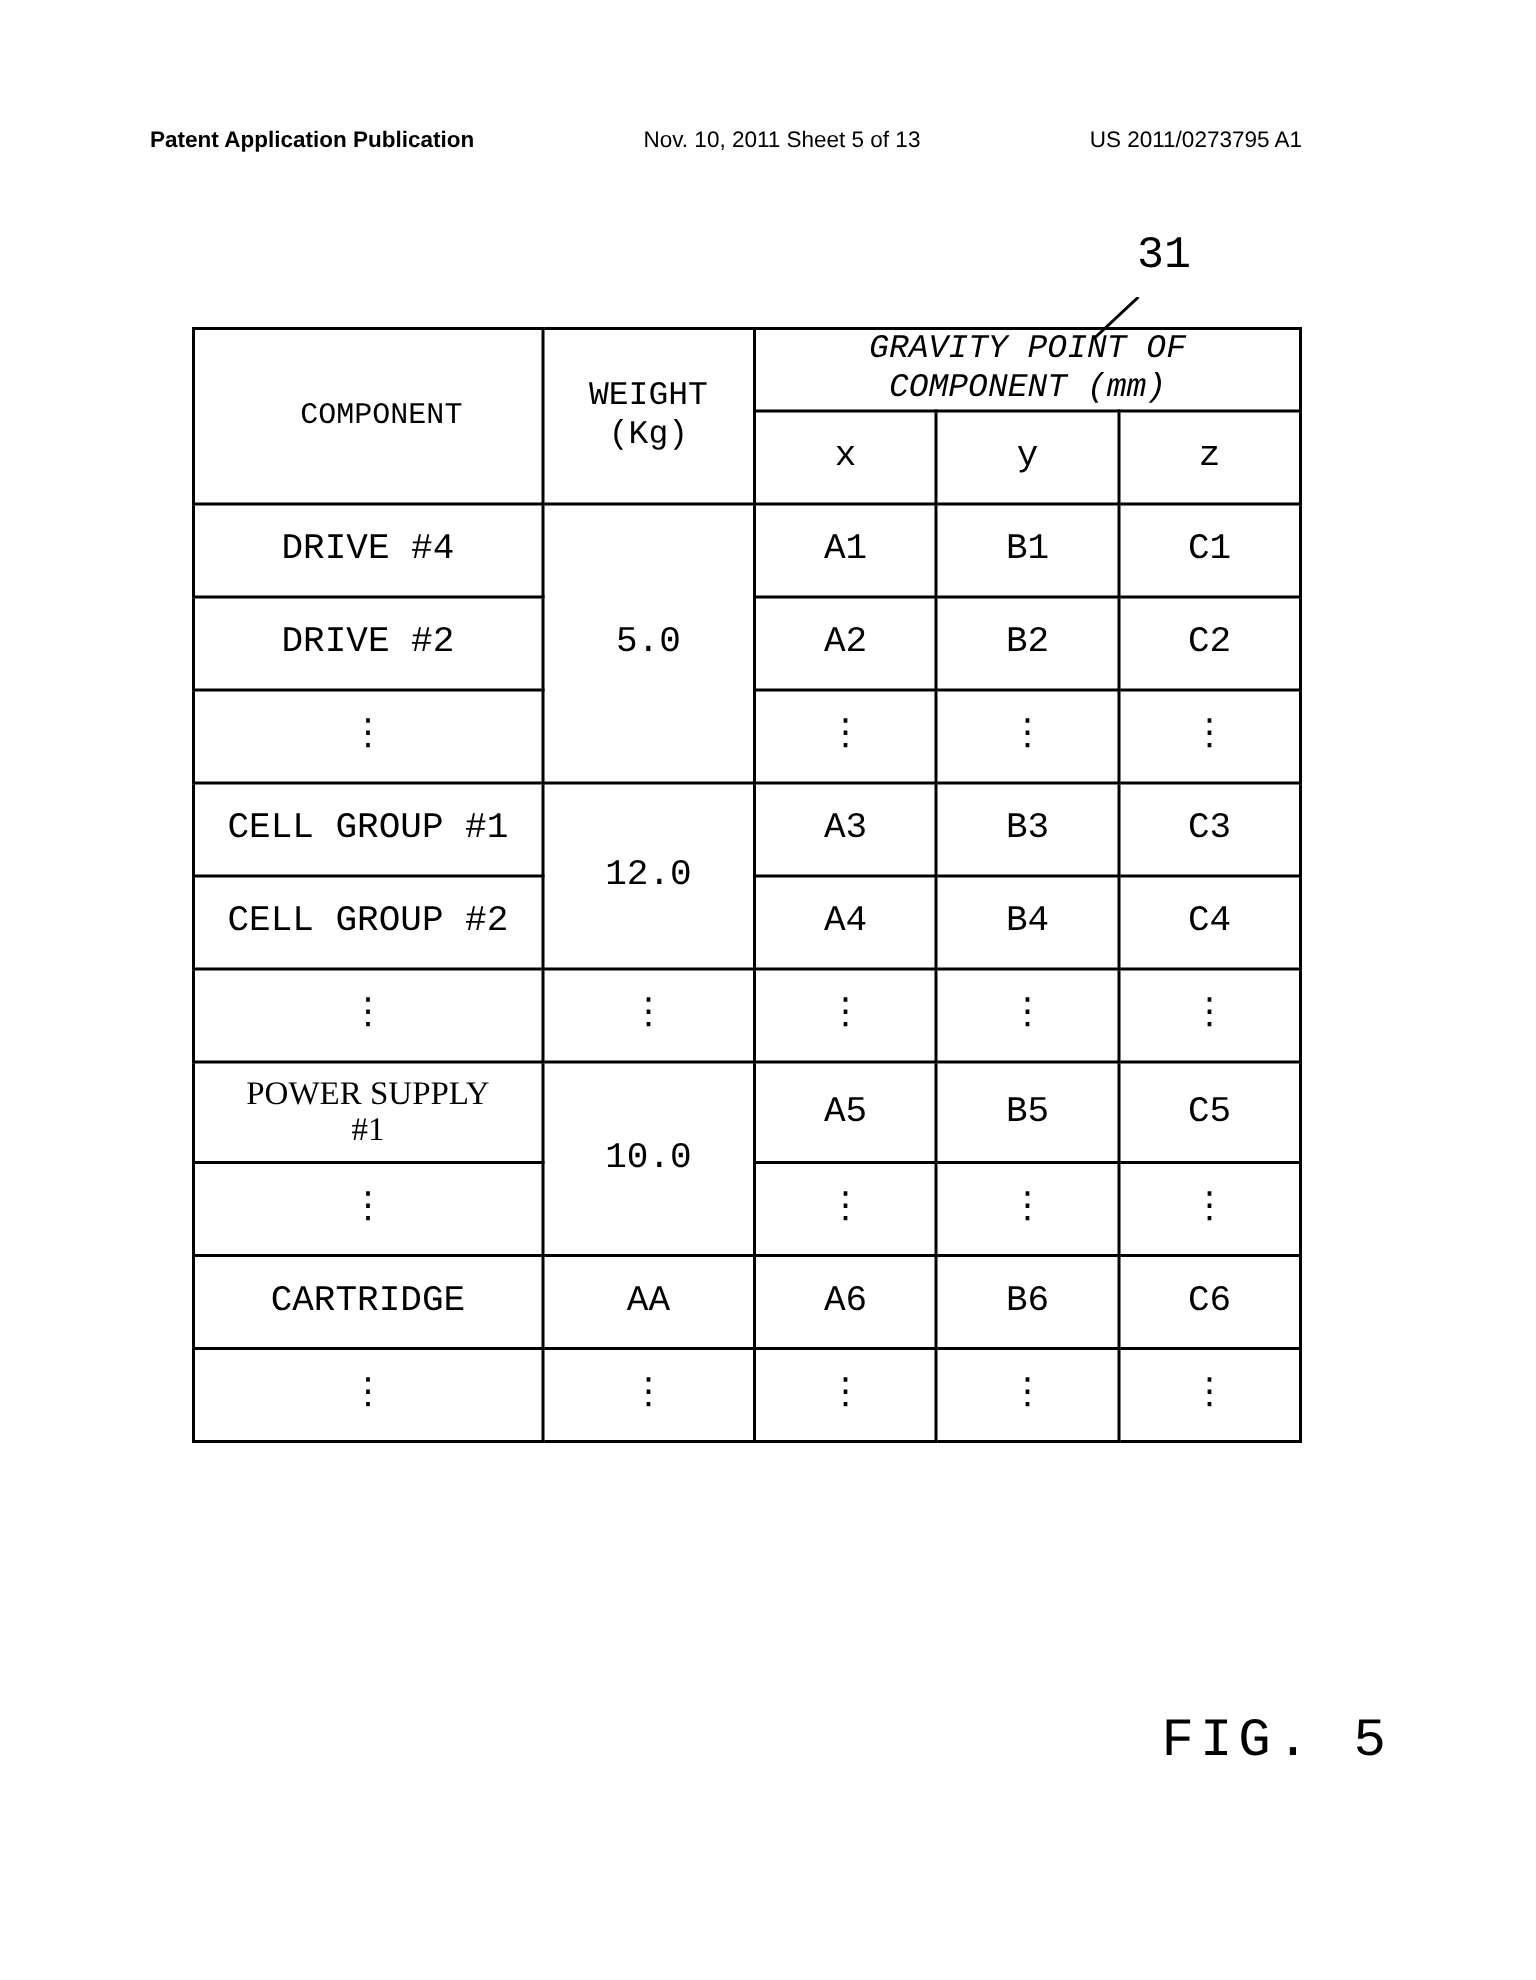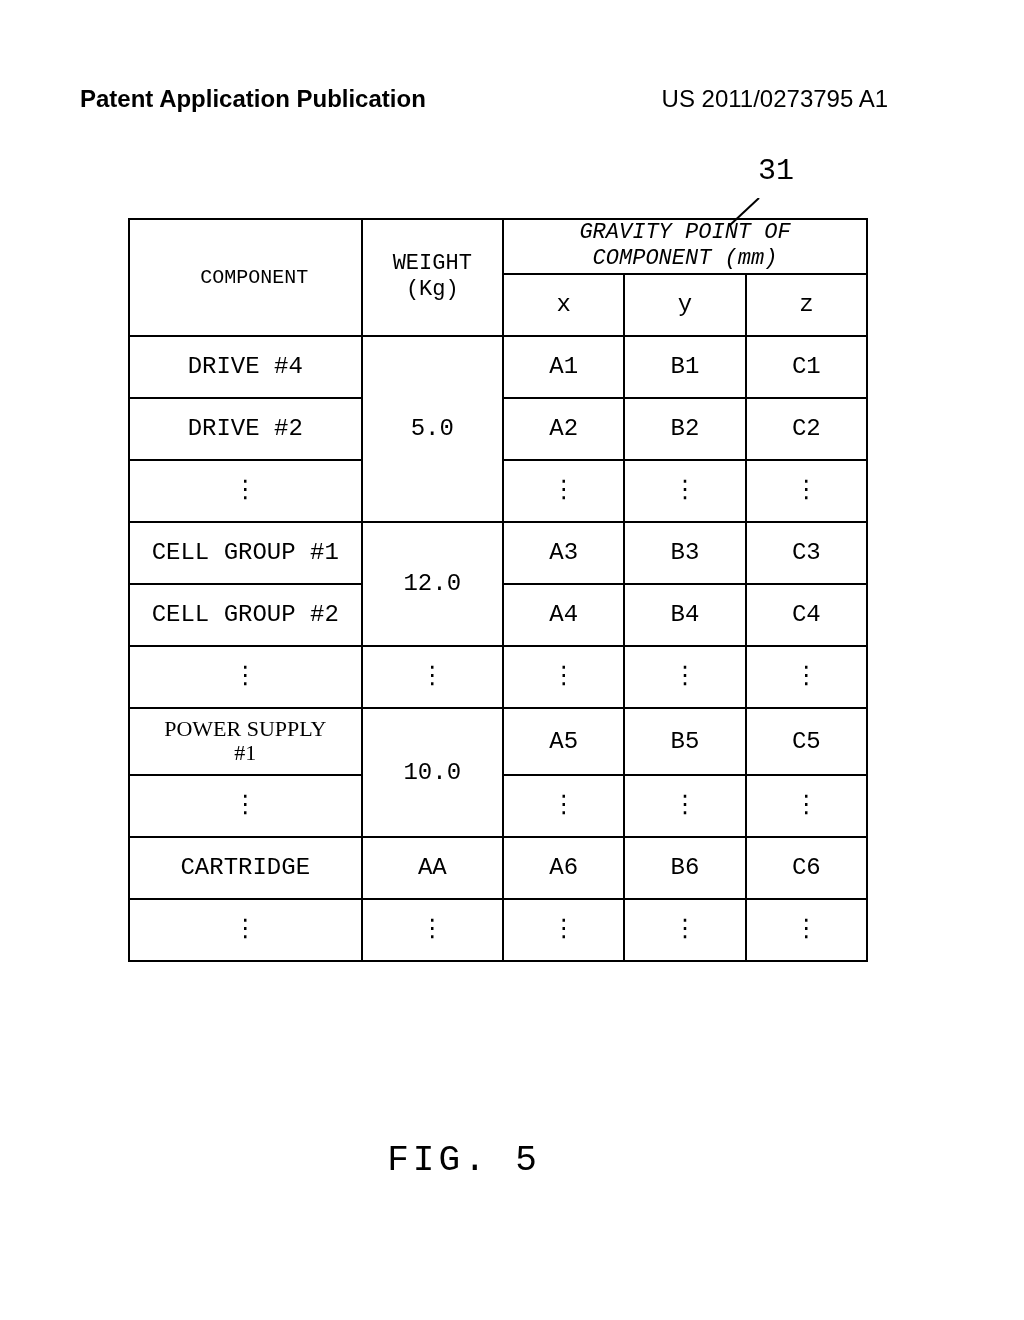--- a/index.html
+++ b/index.html
@@ -11,23 +11,23 @@
     background: #fff;
     position: relative;
   }
   .header {
     position: absolute;
     top: 85px;
     left: 0;
     width: 968px;
     display: flex;
     justify-content: space-between;
-    padding: 0 80px;
+    padding: 0 100px;
     box-sizing: border-box;
-    font-size: 24px;
+    font-size: 15px;
   }
   .header-left { font-weight: bold; }
   .header-center { font-weight: normal; }
   .header-right { font-weight: normal; }
   .ref-number {
     position: absolute;
     top: 154px;
     right: 230px;
     font-size: 30px;
     font-family: 'Courier New', monospace;
@@ -67,31 +67,32 @@
   .gravity-header { font-size: 22px; line-height: 1.2; font-style: italic; }
   .weight-header { font-size: 22px; line-height: 1.2; }
   .component-header { font-size: 20px; padding-left: 18px; }
   .dots { font-size: 24px; line-height: 0.4; }
   .small-text { font-size: 22px; line-height: 1.1; font-family: Liberation Serif, serif; }
   .figure-caption {
     position: absolute;
     top: 1140px;
     left: 0;
     width: 928px;
-    text-align: center;
+    text-align: right;
     font-family: 'Courier New', monospace;
     font-size: 36px;
     letter-spacing: 4px;
   }
 </style>
 </head>
 <body>
 
 <div class="header">
   <span class="header-left">Patent Application Publication</span>
+  <span class="header-center">Nov. 10, 2011  Sheet 5 of 13</span>
   <span class="header-right">US 2011/0273795 A1</span>
 </div>
 
 <div class="ref-number">31</div>
 <div class="ref-line">
   <svg viewBox="0 0 40 30">
       <line x1="35" y1="0" x2="5" y2="28" stroke="#000" stroke-width="2"></line>
     </svg>
 </div>
 

